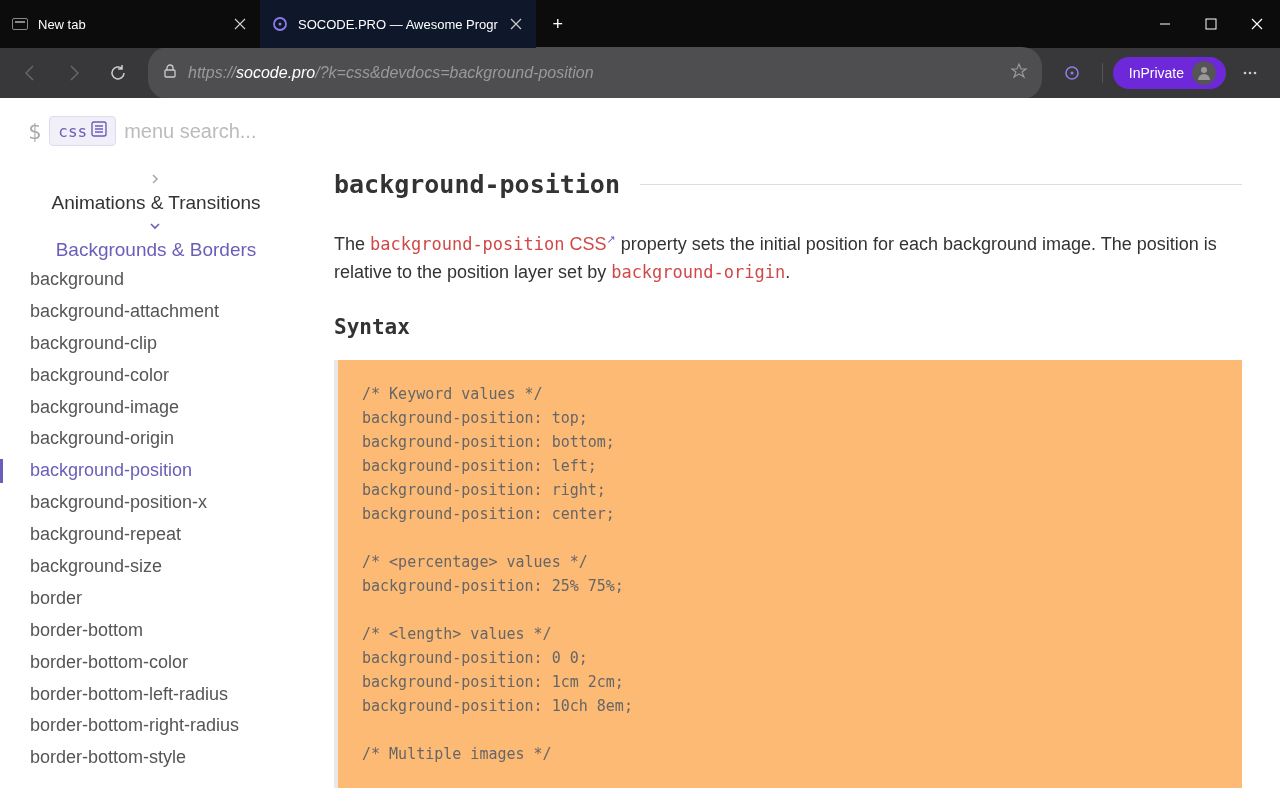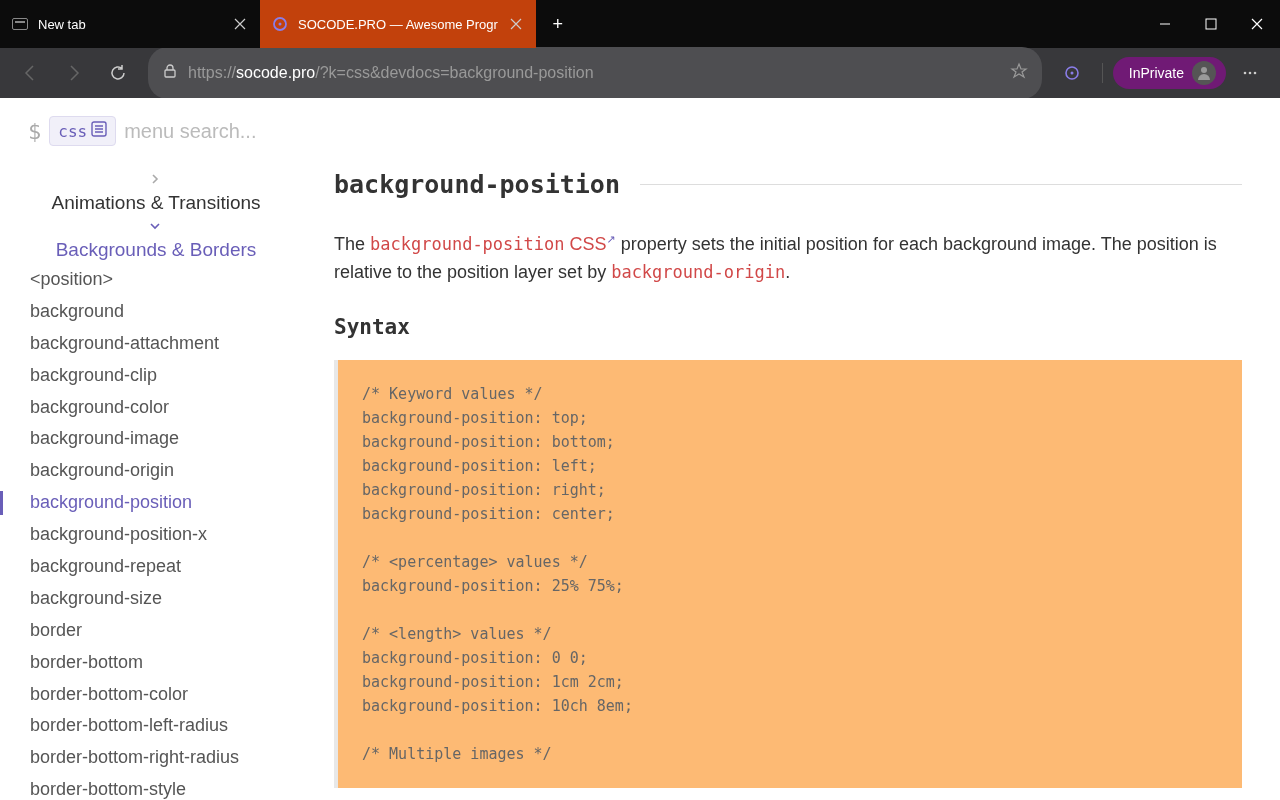--- a/index.html
+++ b/index.html
@@ -2,38 +2,38 @@
 <html><head>
   <meta charset="utf-8">
   <style>
     * { margin: 0; padding: 0; box-sizing: border-box; }
     body { font-family: "Segoe UI", -apple-system, sans-serif; width: 1280px; height: 800px; overflow: hidden; background: #fff; }
     
     
     .titlebar { background: #0c0c0c; height: 48px; display: flex; align-items: stretch; }
     .tab { display: flex; align-items: center; padding: 0 12px; min-width: 260px; max-width: 280px; position: relative; gap: 10px; }
     .tab-inactive { background: #0c0c0c; color: #fff; justify-content: center; }
-    .tab-active { background: #c2410c; color: #fff; }
+    .tab-active { background: #0f172a; color: #fff; }
     .tab-icon { width: 16px; height: 16px; display: flex; align-items: center; justify-content: center; flex-shrink: 0; }
     .tab-icon-newtab { border: 1px solid #888; border-radius: 2px; width: 16px; height: 12px; position: relative; }
     .tab-icon-newtab::after { content: ""; position: absolute; top: 2px; left: 2px; right: 2px; height: 2px; background: #888; }
     .tab-title { font-size: 13px; white-space: nowrap; overflow: hidden; text-overflow: ellipsis; flex: 1; }
     .tab-close { width: 16px; height: 16px; display: flex; align-items: center; justify-content: center; cursor: pointer; flex-shrink: 0; }
     .newtab-btn { width: 44px; display: flex; align-items: center; justify-content: center; color: #fff; font-size: 18px; cursor: pointer; }
     .win-controls { margin-left: auto; display: flex; }
     .win-btn { width: 46px; display: flex; align-items: center; justify-content: center; color: #fff; cursor: pointer; font-size: 12px; }
     
     
     .toolbar { background: #38383b; height: 50px; display: flex; align-items: center; padding: 0 10px; gap: 4px; }
     .tool-btn { width: 40px; height: 40px; display: flex; align-items: center; justify-content: center; border-radius: 4px; cursor: pointer; color: #ccc; }
     .tool-btn.disabled { color: #666; }
-    .addr-bar { flex: 1; background: #4e4e51; border-radius: 20px; height: 52px; display: flex; align-items: center; padding: 0 14px; margin: 0 6px; gap: 10px; }
+    .addr-bar { flex: 1; background: #4e4e51; border-radius: 20px; height: 52px; display: flex; align-items: center; padding: 0 14px; margin: 0 6px; gap: 10px; font-style: italic; }
     .addr-text { color: #fff; font-size: 16px; flex: 1; white-space: nowrap; overflow: hidden; }
     .addr-text .dim { color: #999; }
-    .inprivate-badge { background: #701a75; border-radius: 18px; padding: 4px 10px 4px 16px; display: flex; align-items: center; gap: 8px; color: #fff; font-size: 14px; }
+    .inprivate-badge { background: #6d28d9; border-radius: 18px; padding: 4px 10px 4px 16px; display: flex; align-items: center; gap: 8px; color: #fff; font-size: 14px; }
     .avatar { width: 24px; height: 24px; border-radius: 50%; background: #555; display: flex; align-items: center; justify-content: center; }
     .separator { width: 1px; height: 20px; background: #555; margin: 0 6px; }
     
     
     .page { display: flex; height: calc(100% - 98px); position: relative; }
     
     
     .search-header { position: absolute; top: 0; left: 0; right: 0; height: 66px; display: flex; align-items: center; padding: 0 28px; gap: 8px; background: #fff; z-index: 5; }
     .dollar-sign { color: #aaa; font-size: 22px; font-family: monospace; }
     .css-badge { display: flex; align-items: center; gap: 4px; background: #f1f0f9; border: 1px solid #dedbef; border-radius: 4px; padding: 4px 8px; }
@@ -195,21 +195,20 @@
             <path d="M4 2 L8 6 L4 10" fill="none" stroke="#aaa" stroke-width="1.6"></path>
           </svg></span>
         <span class="sidebar-section-title">Animations &amp; Transitions</span>
       </div>
       <div class="sidebar-section expanded">
         <span class="chevron"><svg width="12" height="12" viewBox="0 0 12 12">
             <path d="M2 4 L6 8 L10 4" fill="none" stroke="#695eb8" stroke-width="1.6"></path>
           </svg></span>
         <span class="sidebar-section-title">Backgrounds &amp; Borders</span>
       </div>
-      <div class="sidebar-item">&lt;position&gt;</div>
       <div class="sidebar-item">background</div>
       <div class="sidebar-item">background-attachment</div>
       <div class="sidebar-item">background-clip</div>
       <div class="sidebar-item">background-color</div>
       <div class="sidebar-item">background-image</div>
       <div class="sidebar-item">background-origin</div>
       <div class="sidebar-item active">background-position</div>
       <div class="sidebar-item">background-position-x</div>
       <div class="sidebar-item">background-repeat</div>
       <div class="sidebar-item">background-size</div>

